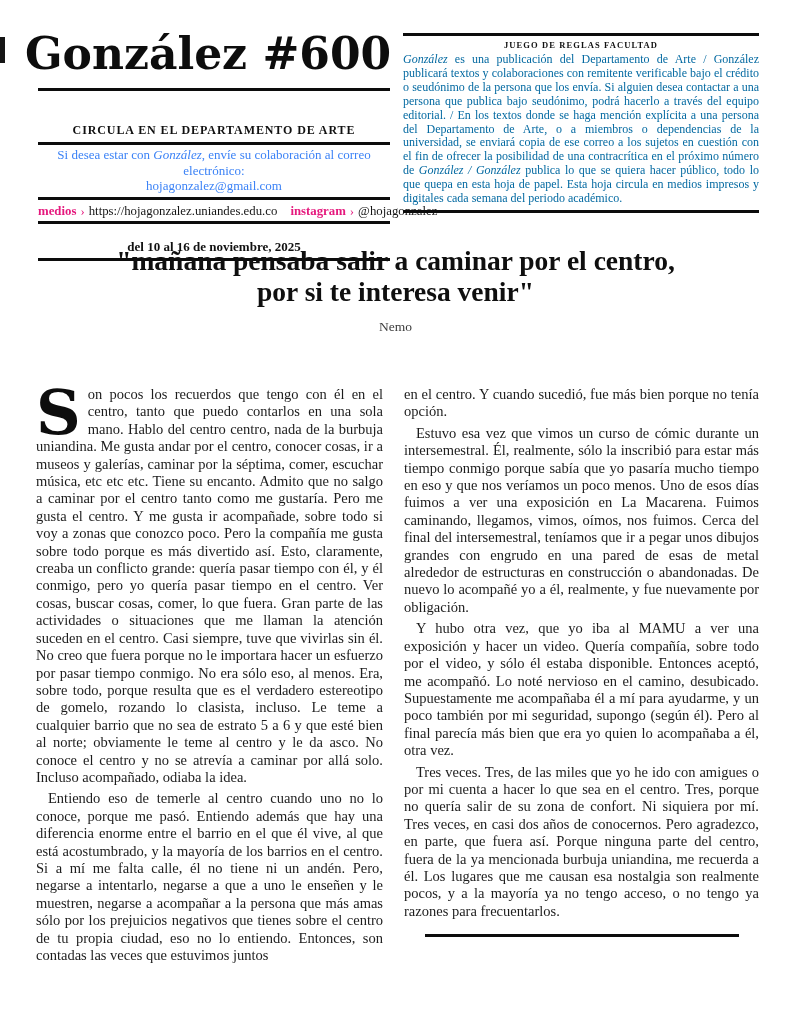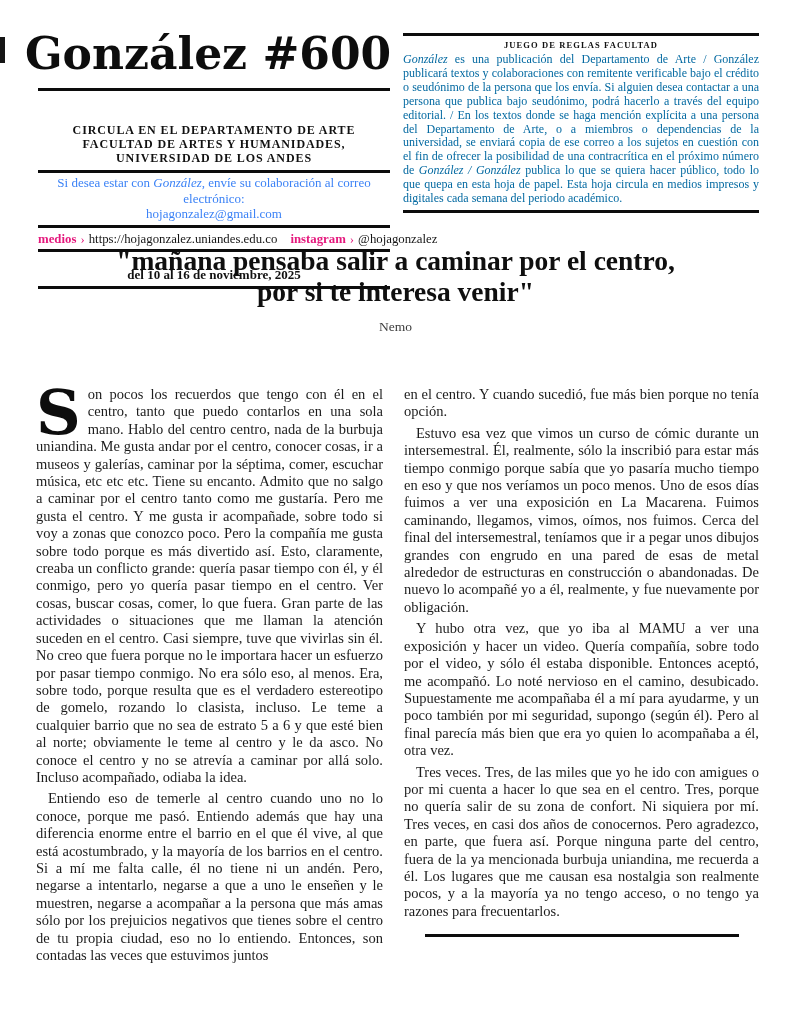--- a/index.html
+++ b/index.html
@@ -56,21 +56,20 @@
 
 <div class="page">
 
   <div class="corner-tab"></div>
 
   <header class="masthead">
     <h1 class="title">González #600</h1>
     <div class="rule rule1"></div>
     <div class="circ">
       <div>CIRCULA EN EL DEPARTAMENTO DE ARTE</div>
-      <div>FACULTAD DE ARTES Y HUMANIDADES, UNIVERSIDAD DE LOS ANDES</div>
     </div>
     <div class="rule"></div>
     <div class="contrib">
       <div><span>Si desea estar con </span><span class="it">González</span><span>, envíe su colaboración al correo electrónico:</span></div>
       <div class="email">hojagonzalez@gmail.com</div>
     </div>
     <div class="rule"></div>
     <div class="links-line"><span class="accent">medios</span><span class="accent sep">›</span><span class="url">https://hojagonzalez.uniandes.edu.co</span><span class="accent ig">instagram</span><span class="accent sep">›</span><span class="url">@hojagonzalez</span></div>
     <div class="rule"></div>
     <div class="dateline">del 10 al 16 de noviembre, 2025</div>

